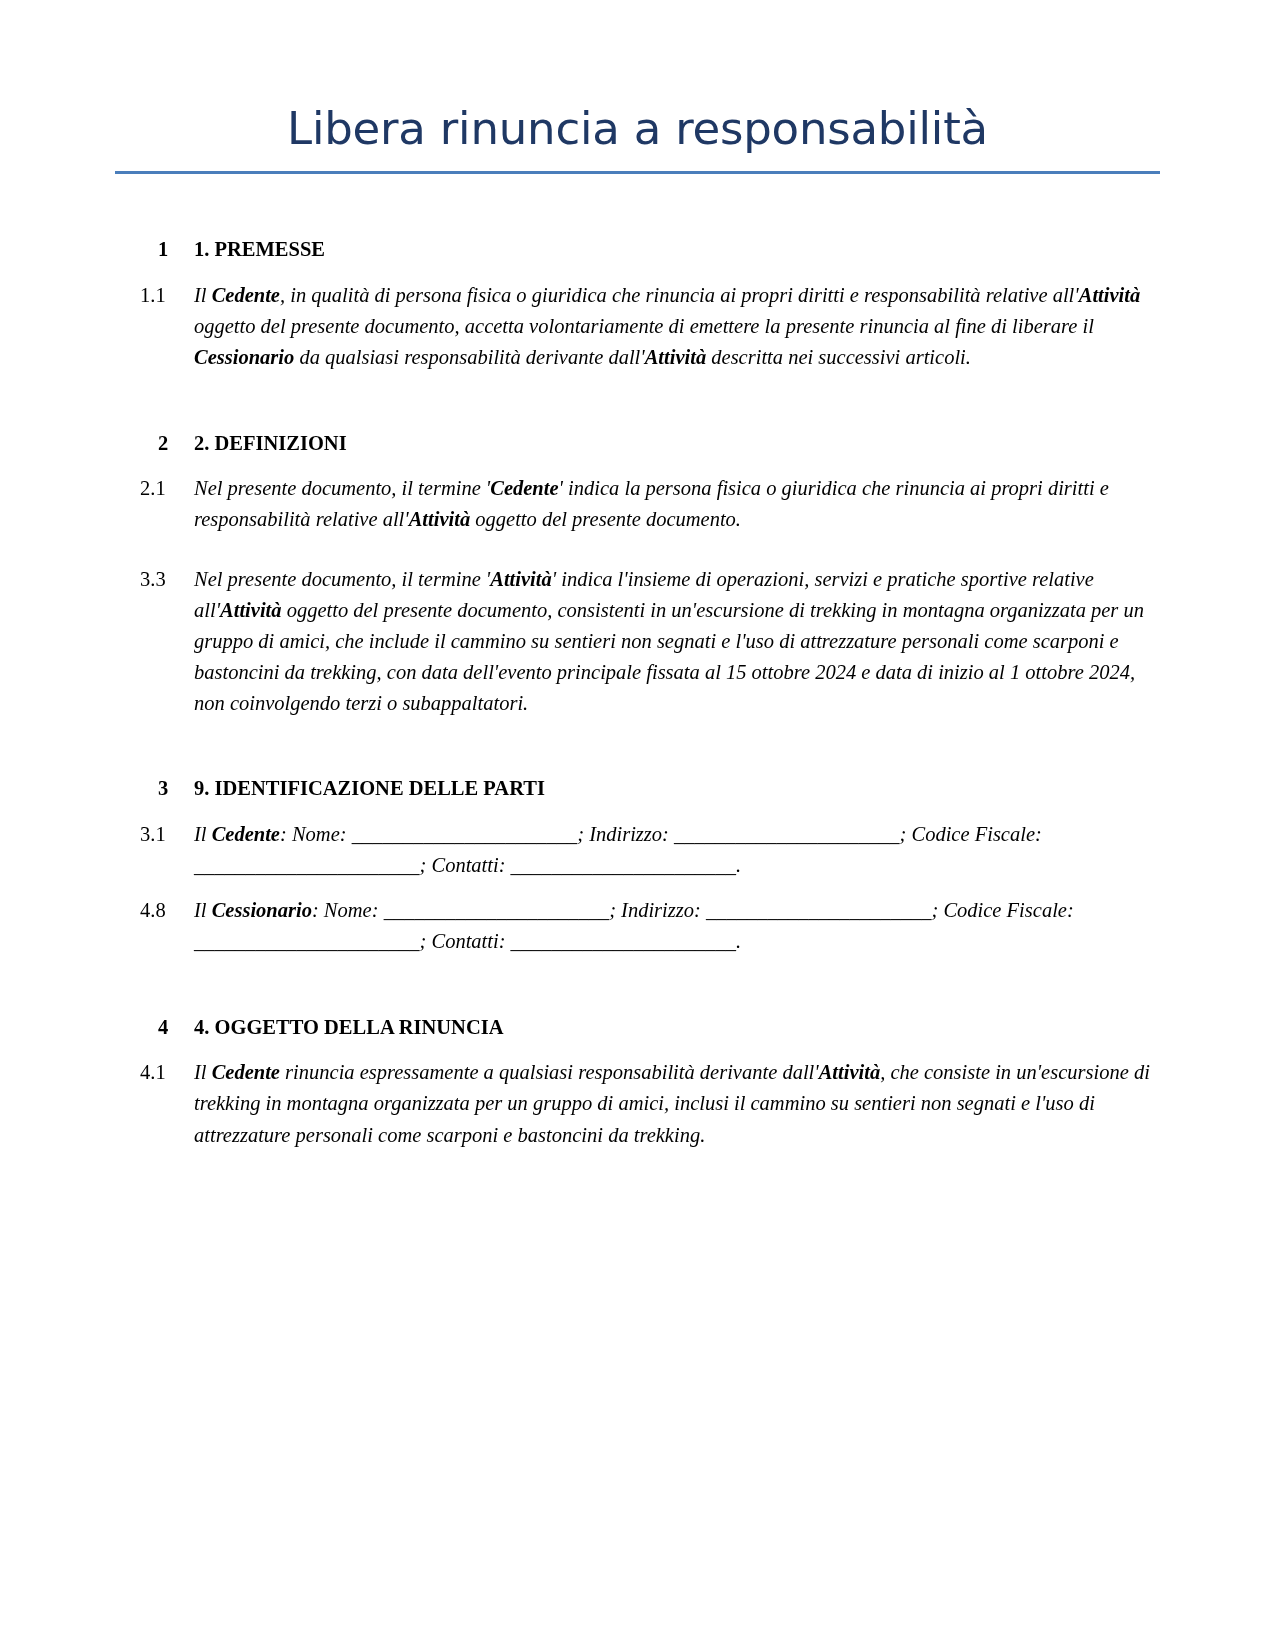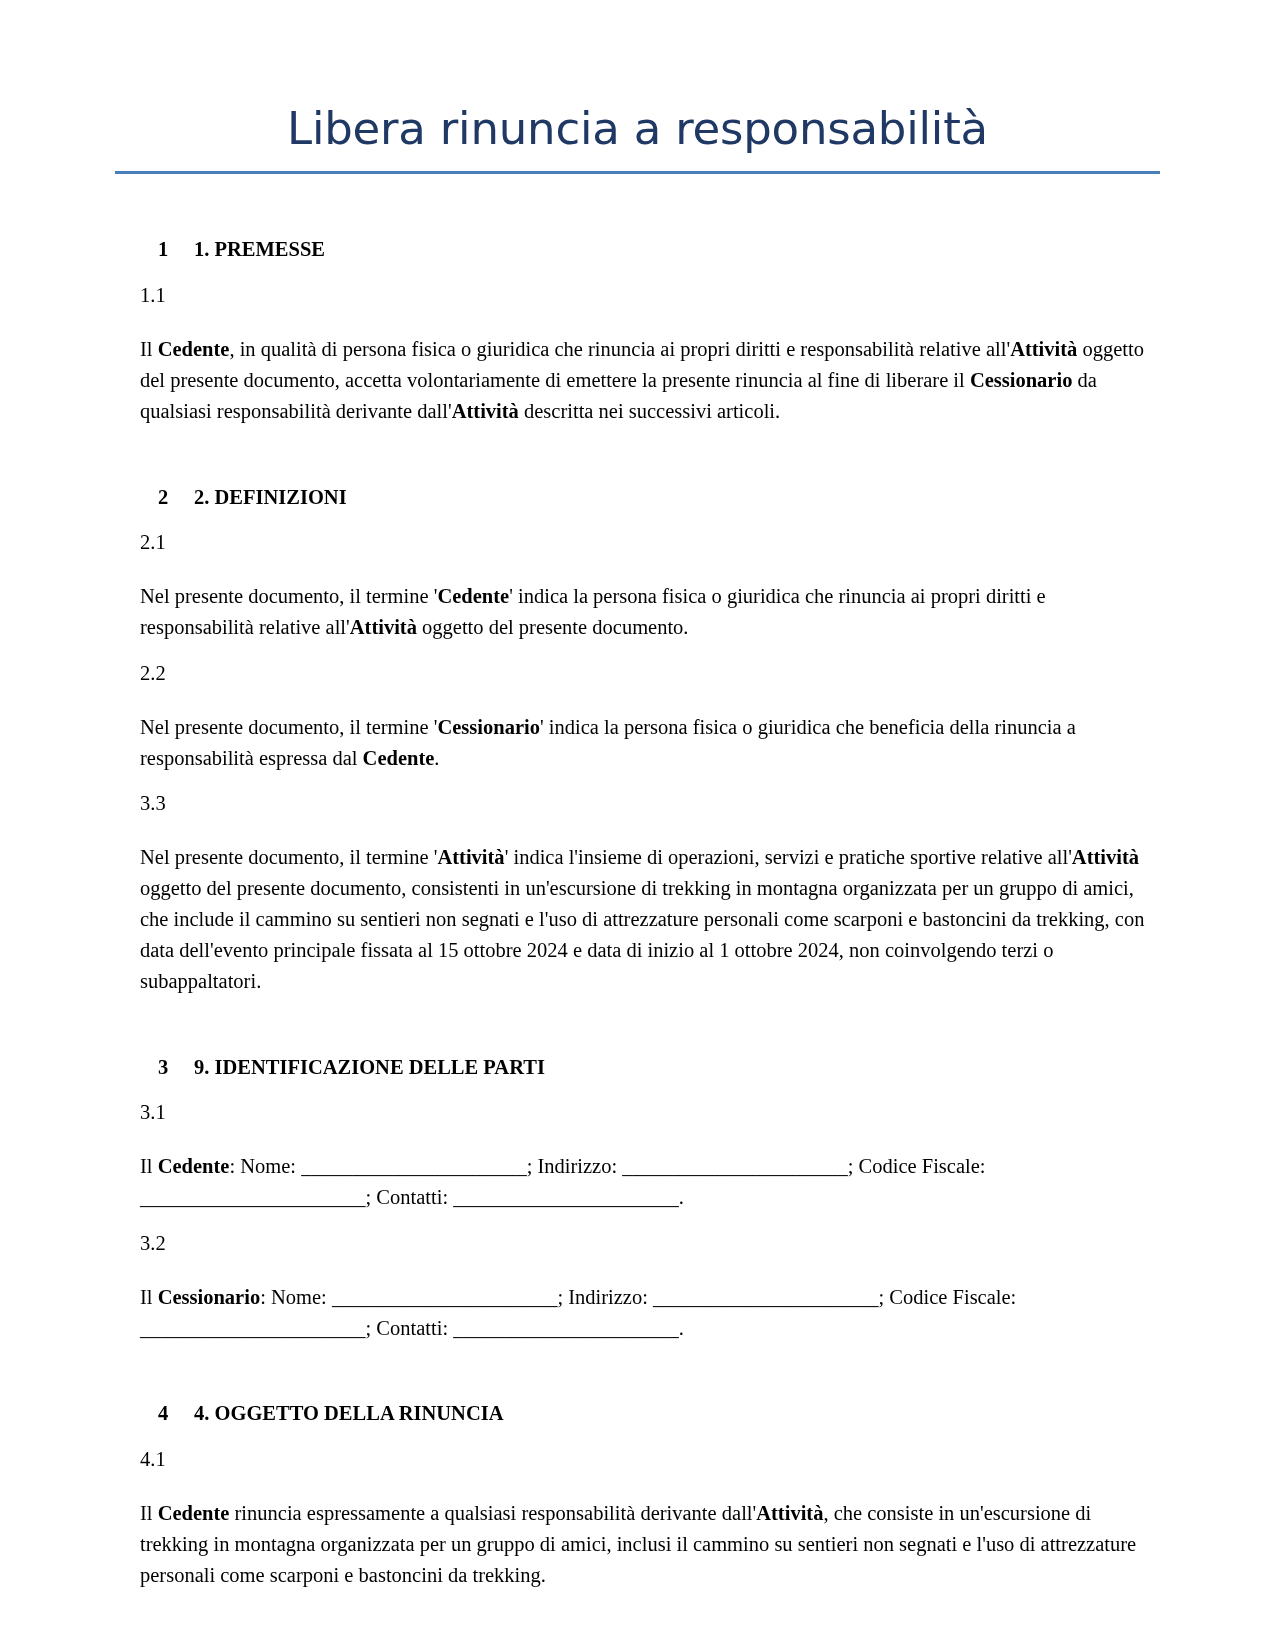--- a/index.html
+++ b/index.html
@@ -79,32 +79,32 @@
   .section-heading .sec-title {
     flex: 1;
   }
 
   .clause {
     display: flex;
     align-items: baseline;
     font-size: 20.5px;
     line-height: 1.52;
     margin: 0;
-    flex-direction: column;
   }
   .clause .cl-num {
     width: 54px;
     flex: 0 0 54px;
     text-align: left;
     box-sizing: border-box;
     white-space: nowrap;
   }
   .clause .cl-text {
     flex: 1;
     text-align: left;
+    font-style: italic;
   }
   .clause b { font-weight: bold; }
 
   
   .gap-after-heading { height: 16px; }
   .gap-between-clauses { height: 14px; }
   .gap-before-section { height: 56px; }
 </style>
 </head>
 <body>
@@ -133,44 +133,40 @@
         <div class="section-heading">
           <span class="sec-num">2</span>
           <span class="sec-title">2. DEFINIZIONI</span>
         </div>
         <div class="gap-after-heading"></div>
         <div class="clause">
           <span class="cl-num">2.1</span>
           <span class="cl-text"><span>Nel presente documento, il termine '</span><b>Cedente</b><span>' indica la persona fisica o giuridica che rinuncia ai propri diritti e responsabilità relative all'</span><b>Attività</b><span> oggetto del presente documento.</span></span>
         </div>
         <div class="gap-between-clauses"></div>
-        <div class="clause">
-          <span class="cl-num">2.2</span>
-          <span class="cl-text"><span>Nel presente documento, il termine '</span><b>Cessionario</b><span>' indica la persona fisica o giuridica che beneficia della rinuncia a responsabilità espressa dal </span><b>Cedente</b><span>.</span></span>
-        </div>
         <div class="gap-between-clauses"></div>
         <div class="clause">
           <span class="cl-num">3.3</span>
           <span class="cl-text"><span>Nel presente documento, il termine '</span><b>Attività</b><span>' indica l'insieme di operazioni, servizi e pratiche sportive relative all'</span><b>Attività</b><span> oggetto del presente documento, consistenti in un'escursione di trekking in montagna organizzata per un gruppo di amici, che include il cammino su sentieri non segnati e l'uso di attrezzature personali come scarponi e bastoncini da trekking, con data dell'evento principale fissata al 15 ottobre 2024 e data di inizio al 1 ottobre 2024, non coinvolgendo terzi o subappaltatori.</span></span>
         </div>
       </div>
       <div class="gap-before-section"></div>
       <div class="section">
         <div class="section-heading">
           <span class="sec-num">3</span>
           <span class="sec-title">9. IDENTIFICAZIONE DELLE PARTI</span>
         </div>
         <div class="gap-after-heading"></div>
         <div class="clause">
           <span class="cl-num">3.1</span>
           <span class="cl-text"><span>Il </span><b>Cedente</b><span>: Nome: ______________________; Indirizzo: ______________________; Codice Fiscale: ______________________; Contatti: ______________________.</span></span>
         </div>
         <div class="gap-between-clauses"></div>
         <div class="clause">
-          <span class="cl-num">3.2</span>
+          <span class="cl-num">4.8</span>
           <span class="cl-text"><span>Il </span><b>Cessionario</b><span>: Nome: ______________________; Indirizzo: ______________________; Codice Fiscale: ______________________; Contatti: ______________________.</span></span>
         </div>
       </div>
       <div class="gap-before-section"></div>
       <div class="section">
         <div class="section-heading">
           <span class="sec-num">4</span>
           <span class="sec-title">4. OGGETTO DELLA RINUNCIA</span>
         </div>
         <div class="gap-after-heading"></div>

